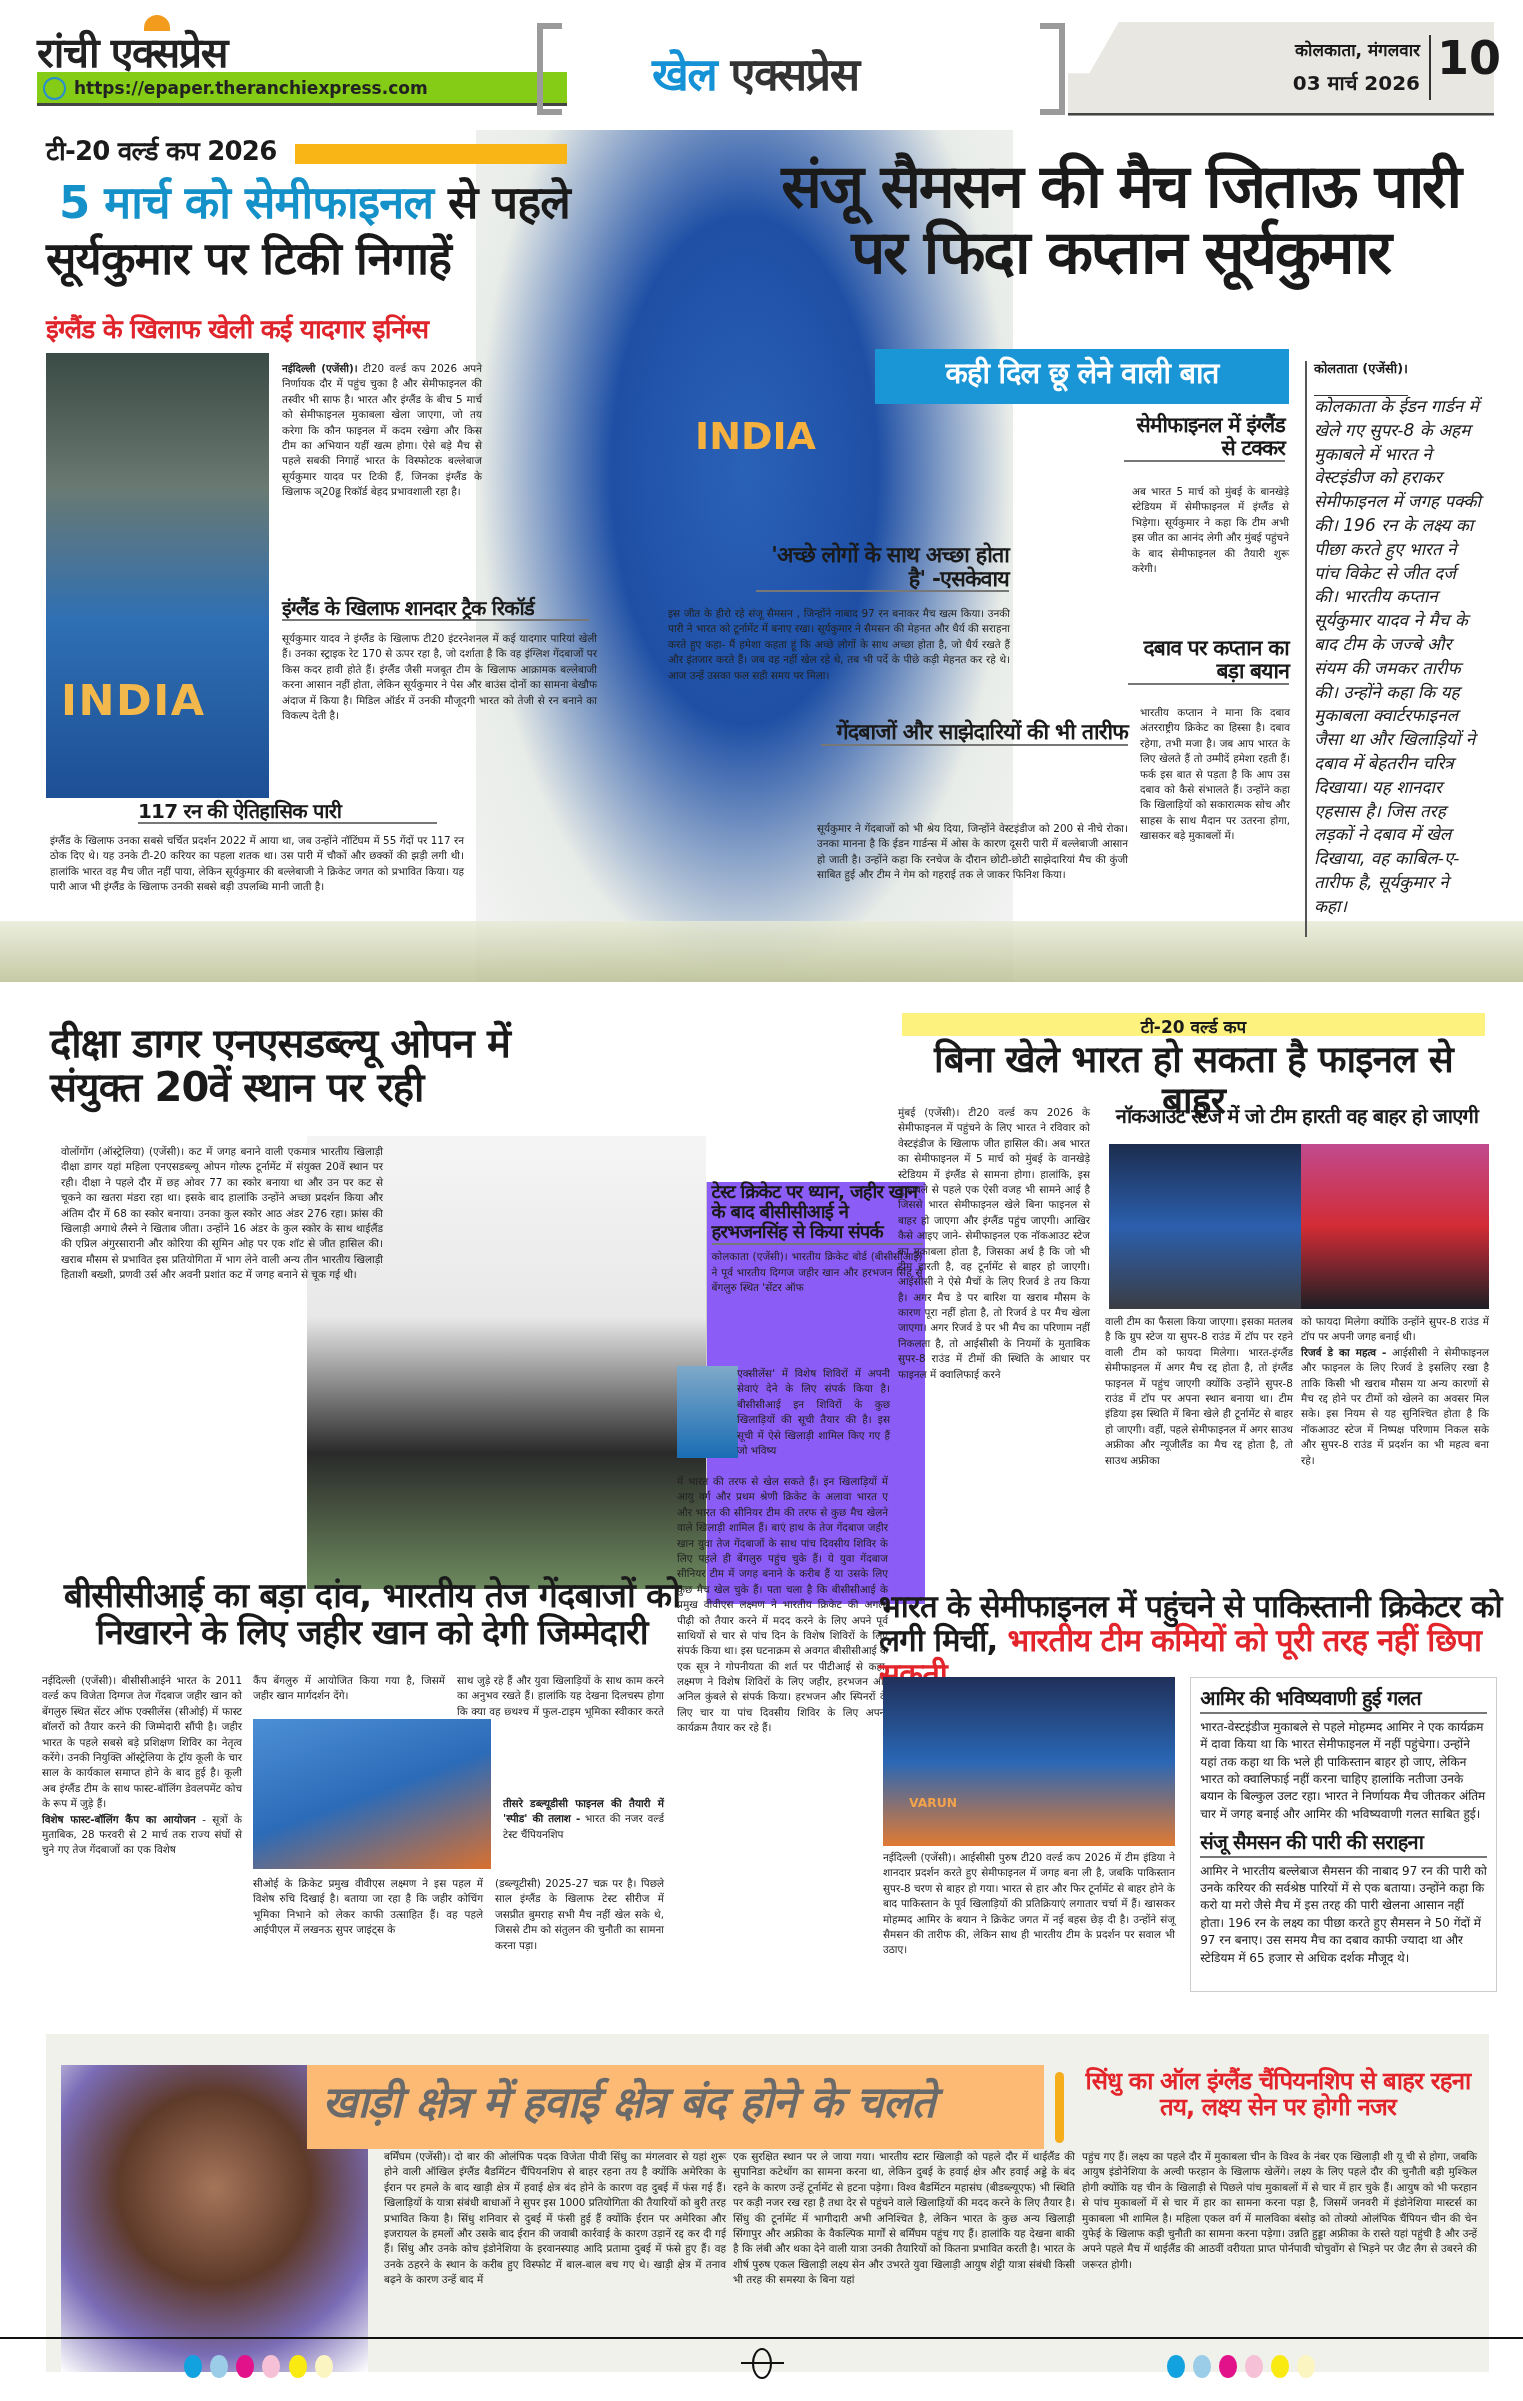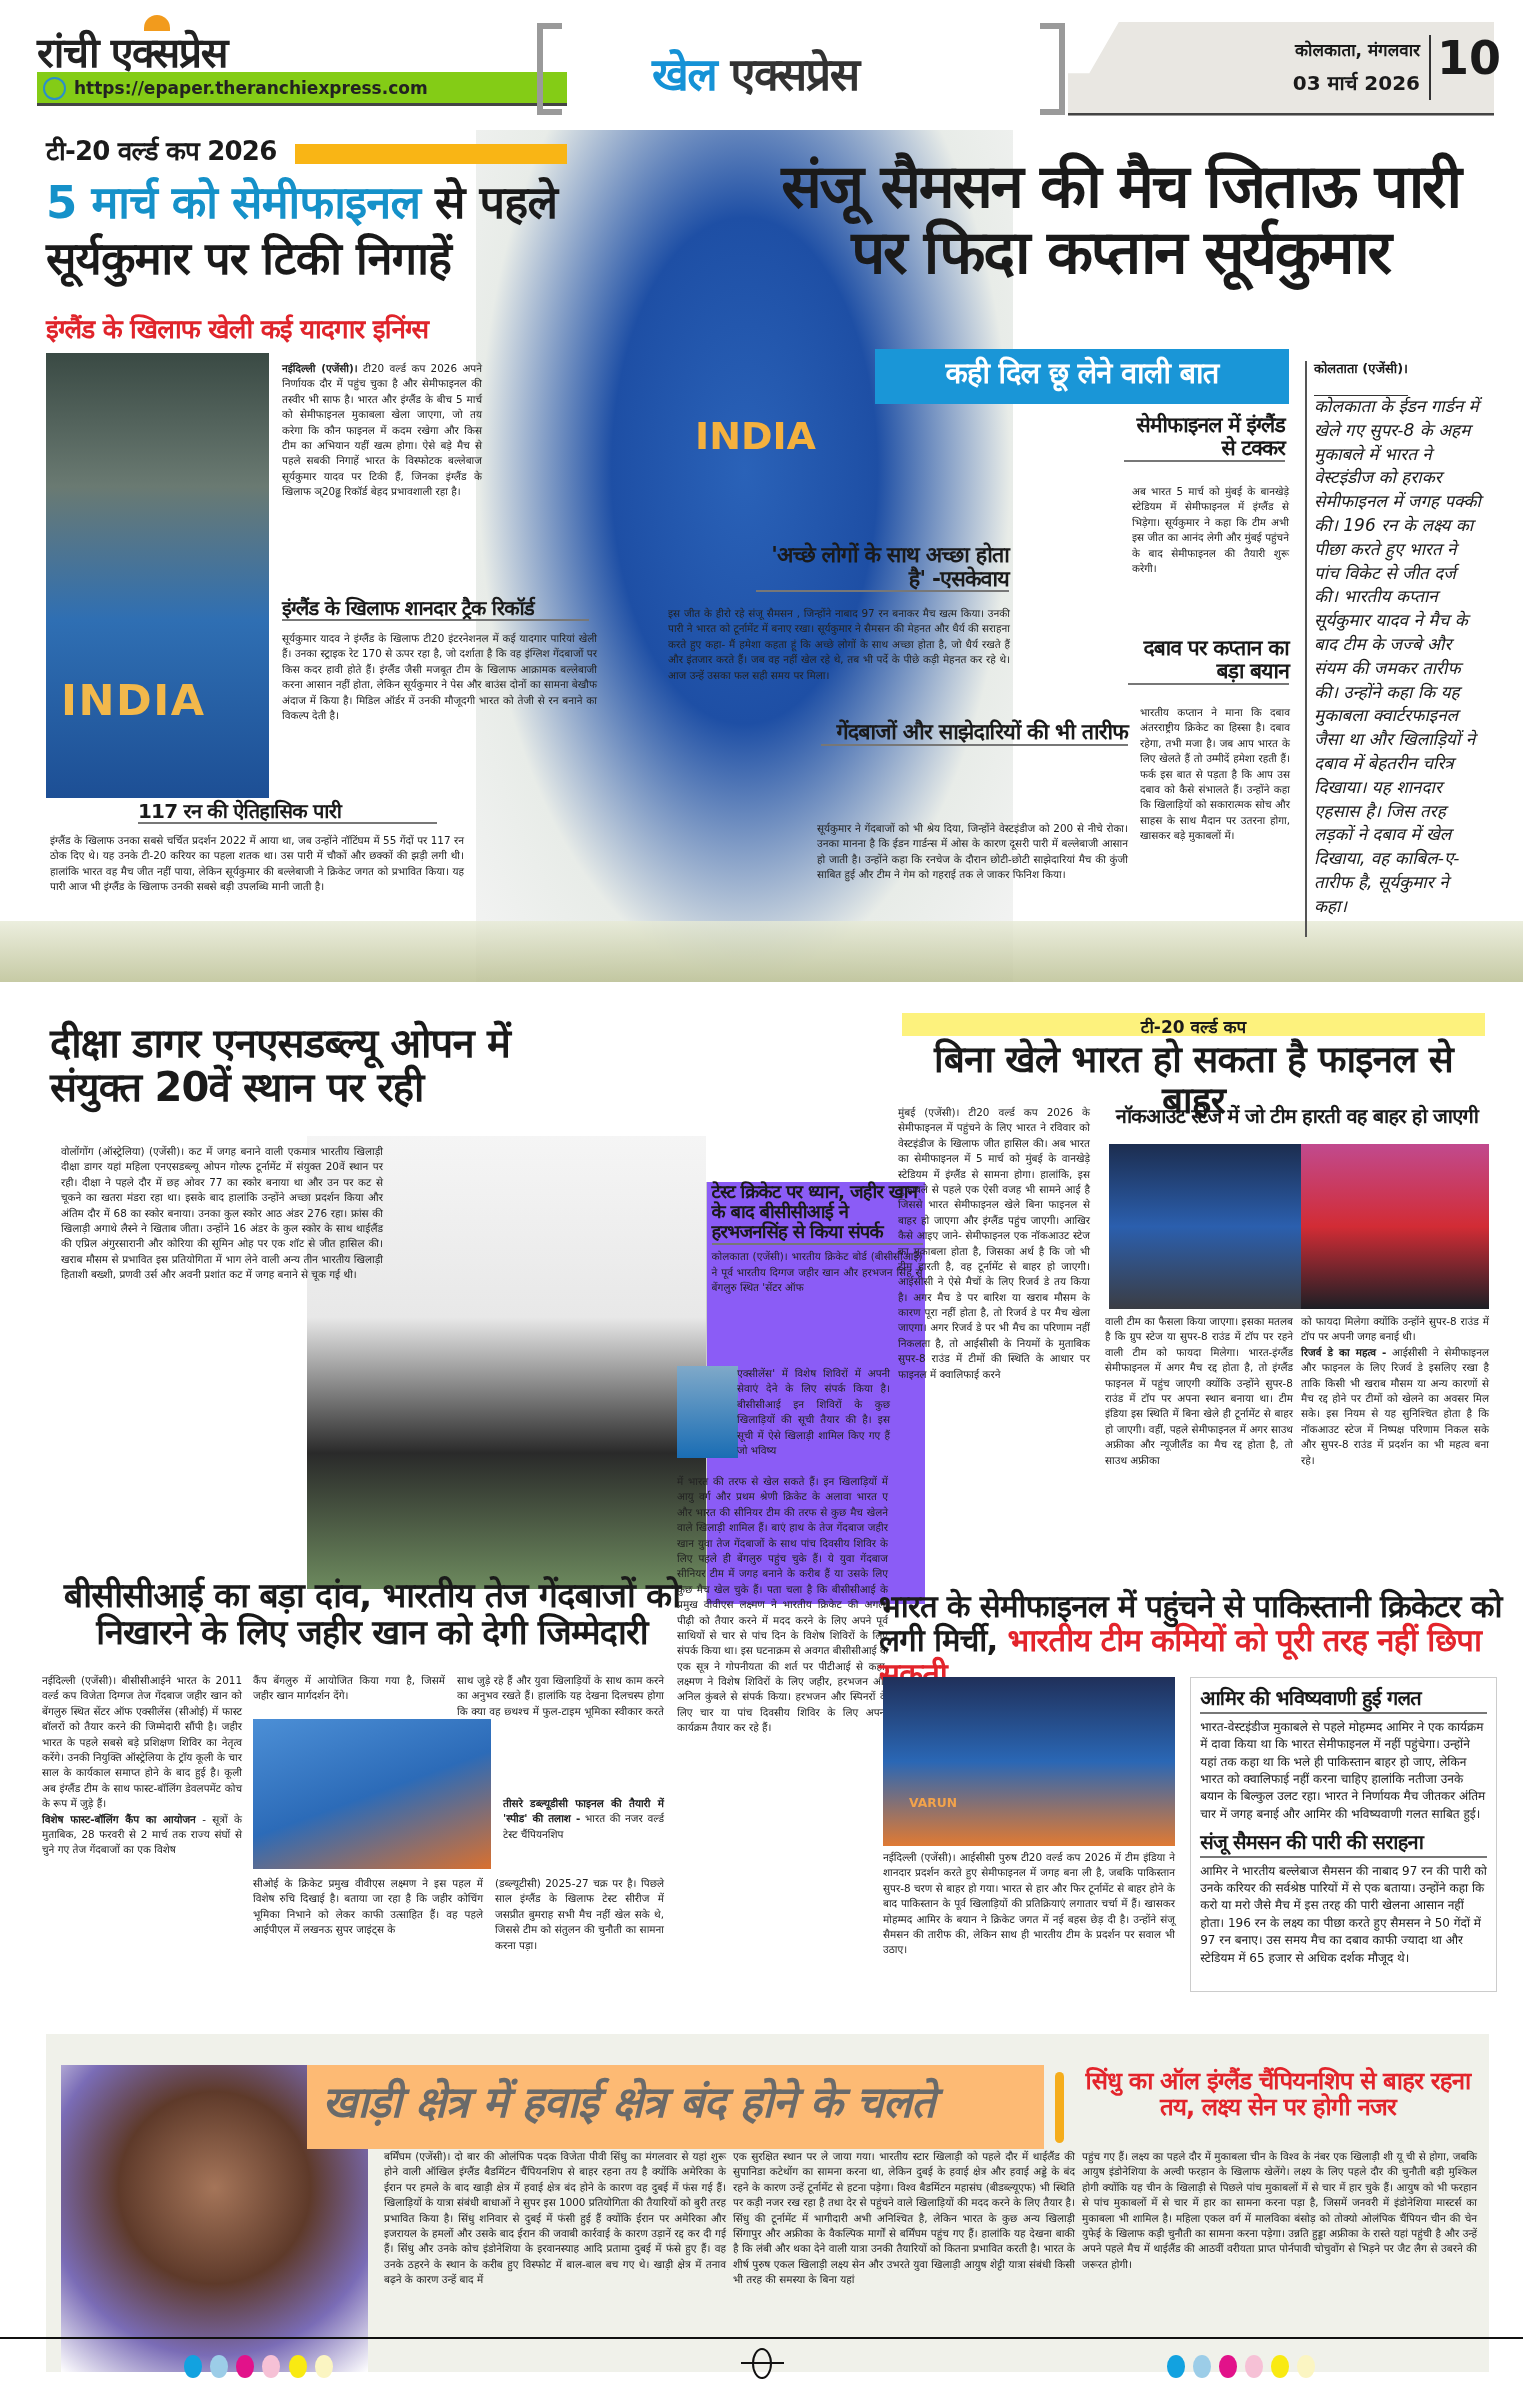--- a/index.html
+++ b/index.html
@@ -26,21 +26,21 @@
   .section-title .dark { color: #333; }
   .date-box { left: 1068px; top: 21.5px; width: 426px; height: 94px; background: #e9e7e2; border-bottom: 3.1px solid #444; clip-path: polygon(12% 0, 100% 0, 100% 100%, 0 100%, 0 55%, 5% 55%); }
   .date-city { left: 1259px; top: 38px; font-size: 17px; font-weight: bold; text-align: right; width: 161px; }
   .date-val { left: 1259px; top: 69px; font-size: 20px; font-weight: bold; text-align: right; width: 161px; }
   .date-sep { left: 1429px; top: 35px; width: 1.5px; height: 65px; background: #333; }
   .page-no { left: 1437px; top: 31px; font-size: 46px; font-weight: bold; }
 
   
   .kicker1 { left: 46px; top: 137px; font-size: 26px; }
   .kicker-bar { left: 295px; top: 144px; width: 272px; height: 20px; background: #f9b515; }
-  .head1a { left: 46px; top: 178px; font-size: 45px; width: 537px; }
+  .head1a { left: 46px; top: 178px; font-size: 45px; width: 537px; text-align: center; }
   .head1a .blue { color: #1591c9; }
   .head1b { left: 46px; top: 234px; font-size: 45px; }
   .sub1 { left: 46px; top: 315px; font-size: 26px; color: #e0242b; }
   .photo-helmet { left: 46px; top: 353px; width: 223px; height: 445px; background: linear-gradient(180deg,#3a4a44 0%, #6a7a72 30%, #2f6fb3 60%, #1d4f95 100%); }
   .helmet-india { left: 61px; top: 675px; font-size: 43px; font-weight: bold; color: #f2b84b; letter-spacing: 1.5px; }
   .art1-text { left: 282px; top: 361px; width: 200px; }
   .photo-sanju { left: 476px; top: 130px; width: 537px; height: 852px; background: radial-gradient(ellipse at 50% 40%, #2a62b8 0%, #1e4fa5 35%, #e8ece8 70%, #f4f4f4 100%); }
   .jersey-india { left: 695px; top: 414px; font-size: 38px; font-weight: bold; color: #f4b13f; }
   .grass { left: 0; top: 921px; width: 1523px; height: 61px; background: linear-gradient(180deg, #e7ead6, #b8bd8e); opacity: 0.8; }
   .sub-track { left: 282px; top: 597px; font-size: 20px; width: 307px; }

